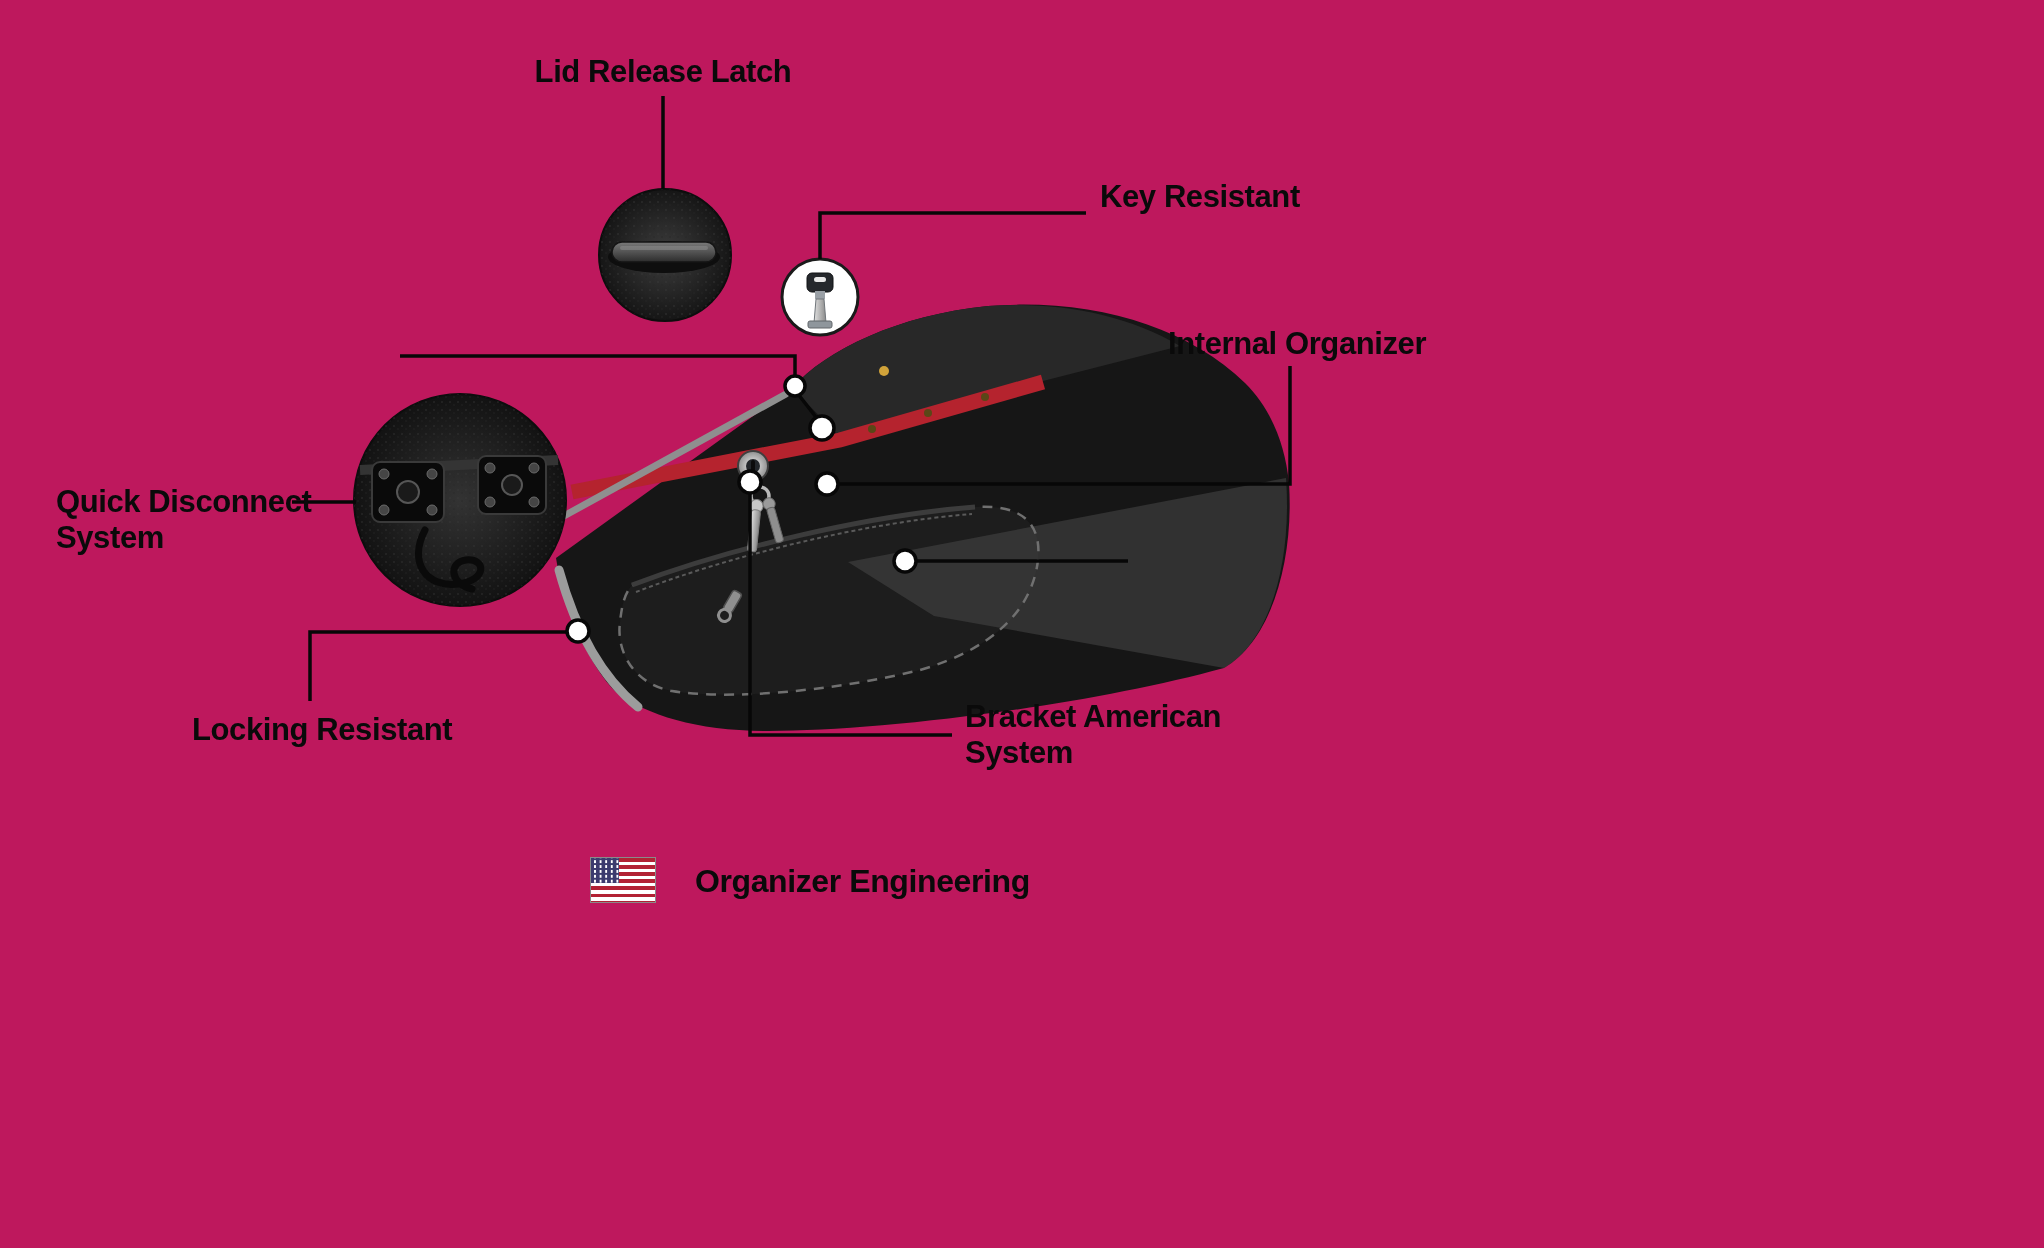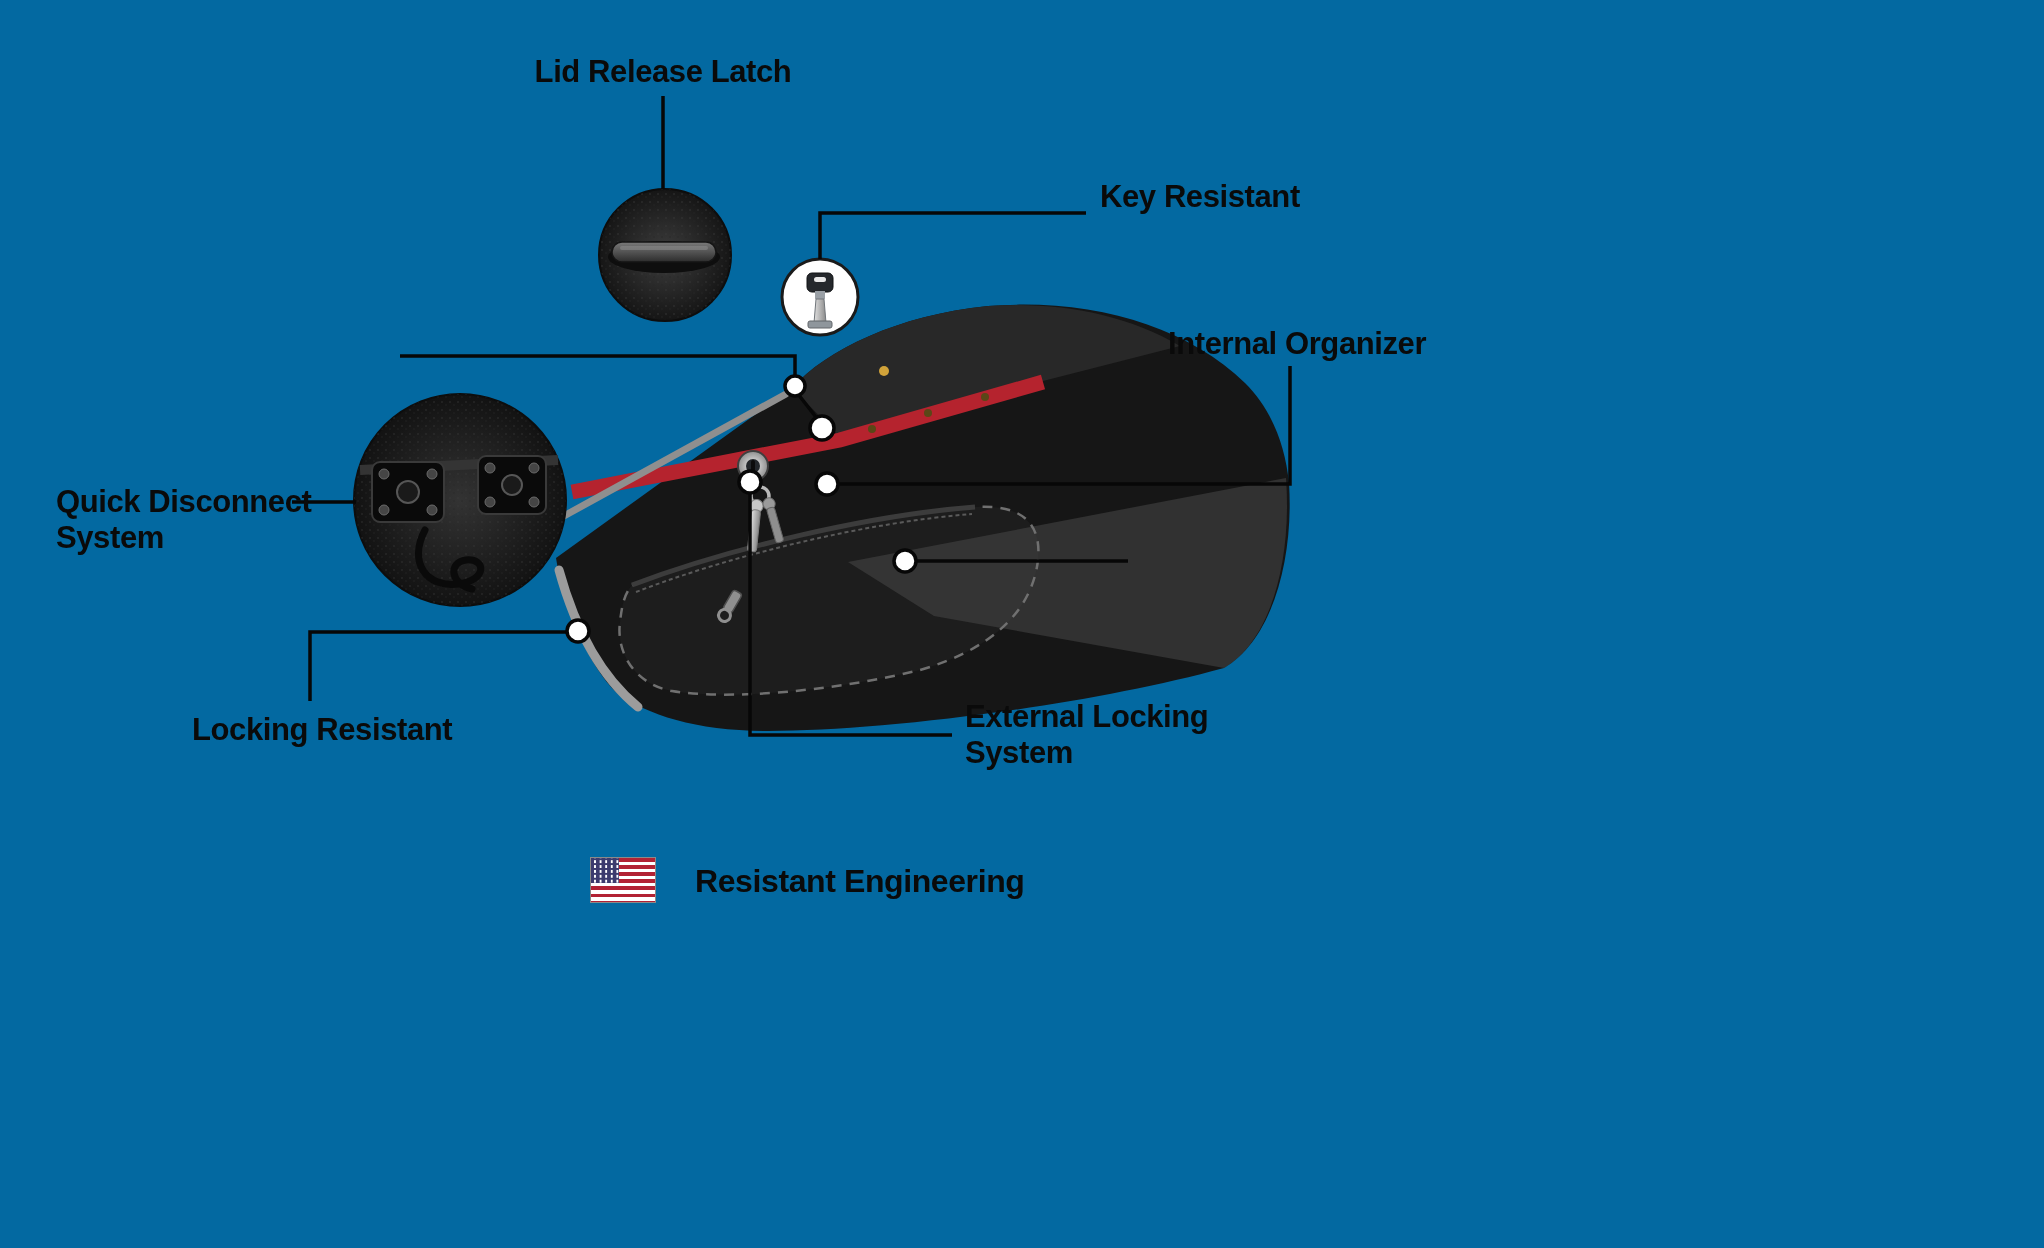--- a/index.html
+++ b/index.html
@@ -1,19 +1,19 @@
 <!DOCTYPE html>
 <html><head>
 <meta charset="utf-8">
 <style>
   html,body{margin:0;padding:0;background:#ffffff;}
   .stage{
     position:relative;
     width:2044px;height:1248px;
-    background:#0369a1;
+    background:#be185d;
     overflow:hidden;
     font-family:"Liberation Sans", sans-serif;
   }
   svg.art{position:absolute;left:0;top:0;}
   .label{
     position:absolute;
     font-weight:700;
     font-size:31px;
     line-height:36px;
     color:#0a0a0a;
@@ -194,24 +194,24 @@
     <div>Quick Disconnect</div>
     <div>System</div>
   </div>
 
 
   <div class="label" style="left:192px;top:712px;">
     <span>Locking Resistant</span>
   </div>
 
   <div class="label" style="left:965px;top:699px;">
-    <div>External Locking</div>
+    <div>Bracket American</div>
     <div>System</div>
   </div>
 
   <div class="flag">
     <div class="canton"></div>
   </div>
   <div class="label footer-label" style="left:695px;top:862px;">
-    <span>Resistant Engineering</span>
+    <span>Organizer Engineering</span>
   </div>
 
 </div>
 
 </body></html>

